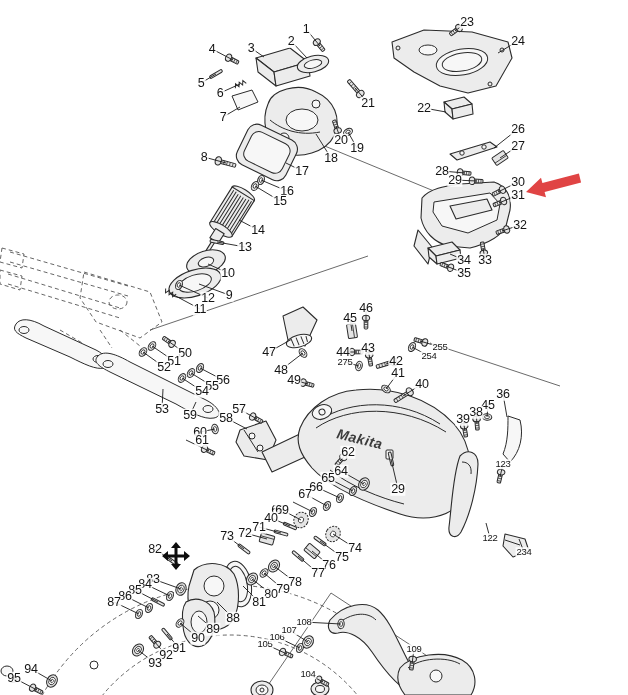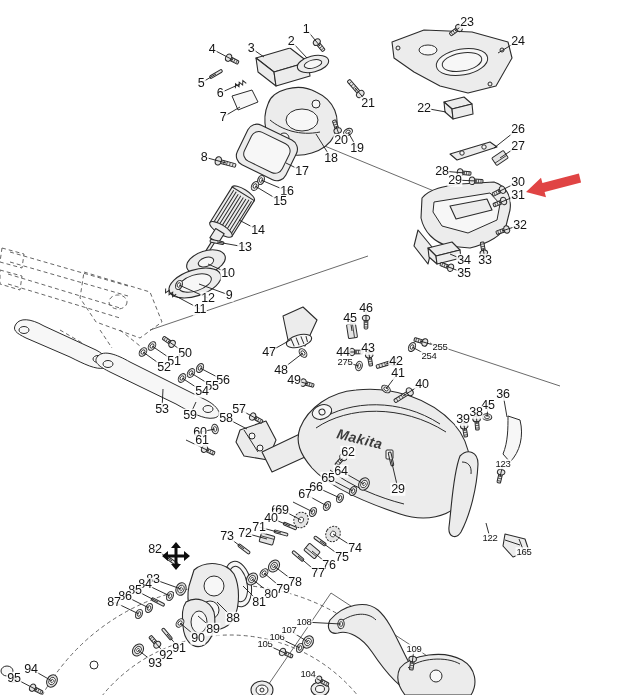--- a/index.html
+++ b/index.html
@@ -731,21 +731,21 @@
       <div class="plabel" style="left: 239px; top: 409px;">57</div>
       <div class="plabel" style="left: 226px; top: 418px;">58</div>
       <div class="plabel" style="left: 200px; top: 432px;">60</div>
       <div class="plabel" style="left: 202px; top: 440px;">61</div>
       <div class="plabel" style="left: 503px; top: 394px;">36</div>
       <div class="plabel" style="left: 488px; top: 405px;">45</div>
       <div class="plabel" style="left: 476px; top: 412px;">38</div>
       <div class="plabel" style="left: 463px; top: 419px;">39</div>
       <div class="plabel small" style="left: 503px; top: 464px;">123</div>
       <div class="plabel small" style="left: 490px; top: 538px;">122</div>
-      <div class="plabel small" style="left: 524px; top: 552px;">165</div>
+      <div class="plabel small" style="left: 524px; top: 552px;">234</div>
       <div class="plabel" style="left: 348px; top: 452px;">62</div>
       <div class="plabel" style="left: 398px; top: 489px;">29</div>
       <div class="plabel" style="left: 341px; top: 471px;">64</div>
       <div class="plabel" style="left: 328px; top: 478px;">65</div>
       <div class="plabel" style="left: 316px; top: 487px;">66</div>
       <div class="plabel" style="left: 305px; top: 494px;">67</div>
       <div class="plabel" style="left: 278px; top: 502px; margin-top: 8px;">68</div>
       <div class="plabel" style="left: 282px; top: 510px;">69</div>
       <div class="plabel" style="left: 271px; top: 518px;">40</div>
       <div class="plabel" style="left: 259px; top: 527px;">71</div>

